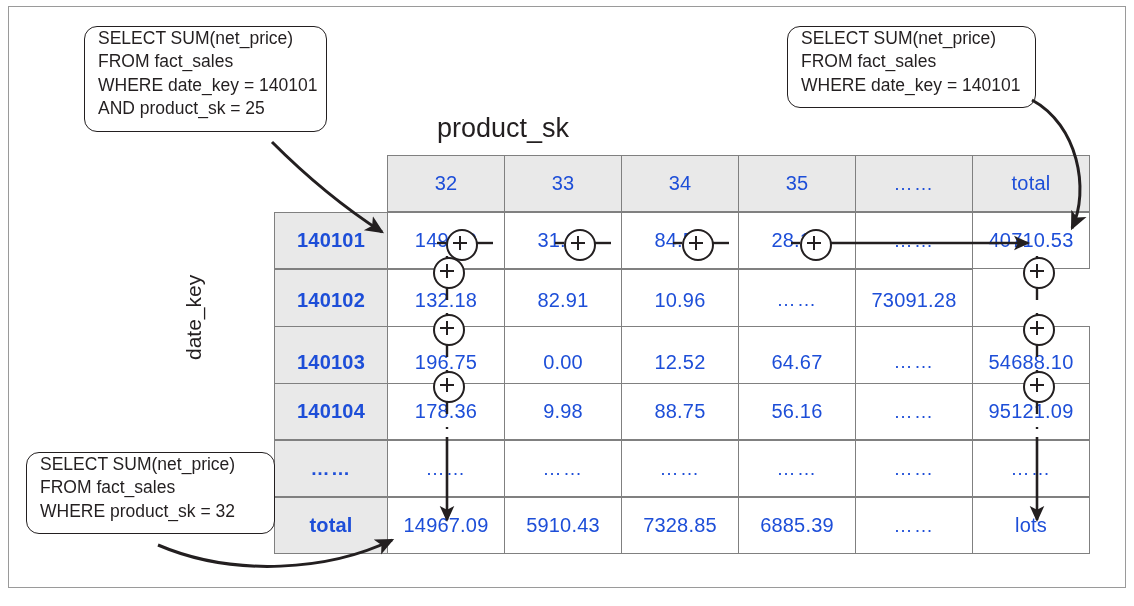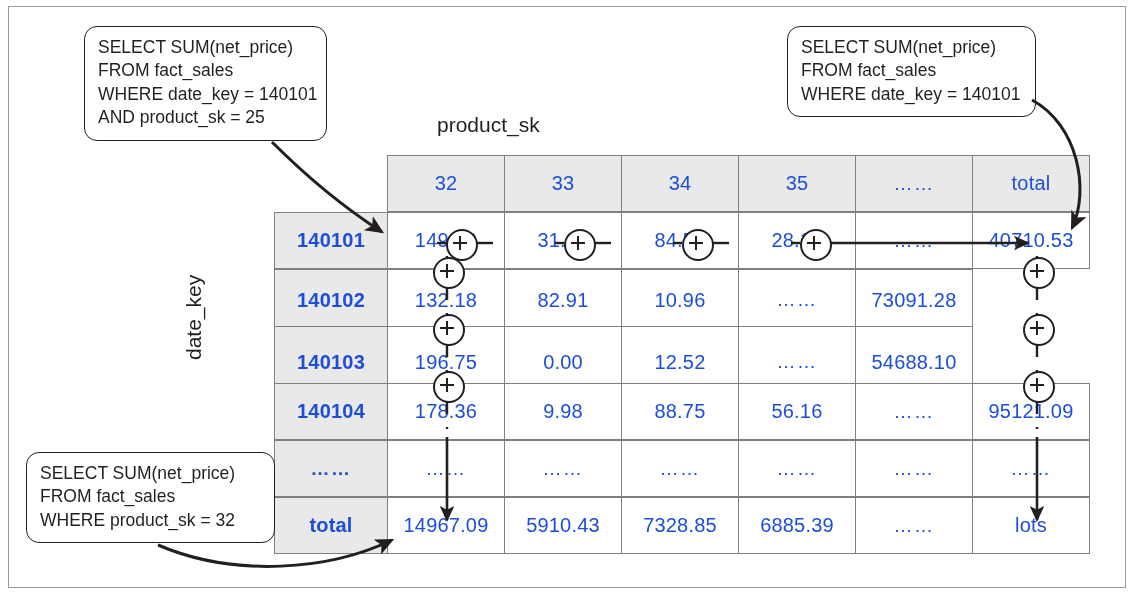--- a/index.html
+++ b/index.html
@@ -80,42 +80,42 @@
   .dots {
     letter-spacing: 1.5px;
     font-size: 19px;
   }
 
   
   #product-sk-label {
     position: absolute;
     left: 437px;
     top: 113px;
-    font-size: 21px;
+    font-size: 27px;
     color: #231f20;
   }
   #date-key-label {
     position: absolute;
     left: 182px;
     top: 360px;
     font-size: 21px;
     color: #231f20;
     transform: rotate(-90deg);
     transform-origin: left top;
     white-space: nowrap;
   }
 
   
   .callout {
     position: absolute;
     box-sizing: border-box;
     background: #ffffff;
     border: 1.6px solid #231f20;
     border-radius: 13px;
-    padding: 9px 13px 10px 13px;
+    padding: 0 13px 10px 13px;
     font-size: 17.5px;
     line-height: 1.34;
     color: #231f20;
     z-index: 5;
   }
   .callout .line {
     white-space: nowrap;
   }
 
   #callout-topleft  { left: 84px;  top: 26px;  width: 243px; }
@@ -194,20 +194,21 @@
       <div class="cell data">10.96</div>
       <div class="cell data dots">……</div>
       <div class="cell data">73091.28</div>
     </div>
 
     <div class="mrow" style="top:171px;height:72px;">
       <div class="cell rowhead">140103</div>
       <div class="cell data">196.75</div>
       <div class="cell data">0.00</div>
       <div class="cell data">12.52</div>
+      <div class="cell data">64.67</div>
       <div class="cell data dots">……</div>
       <div class="cell data">54688.10</div>
     </div>
 
     <div class="mrow" style="top:228px;height:57px;">
       <div class="cell rowhead">140104</div>
       <div class="cell data">178.36</div>
       <div class="cell data">9.98</div>
       <div class="cell data">88.75</div>
       <div class="cell data">56.16</div>

